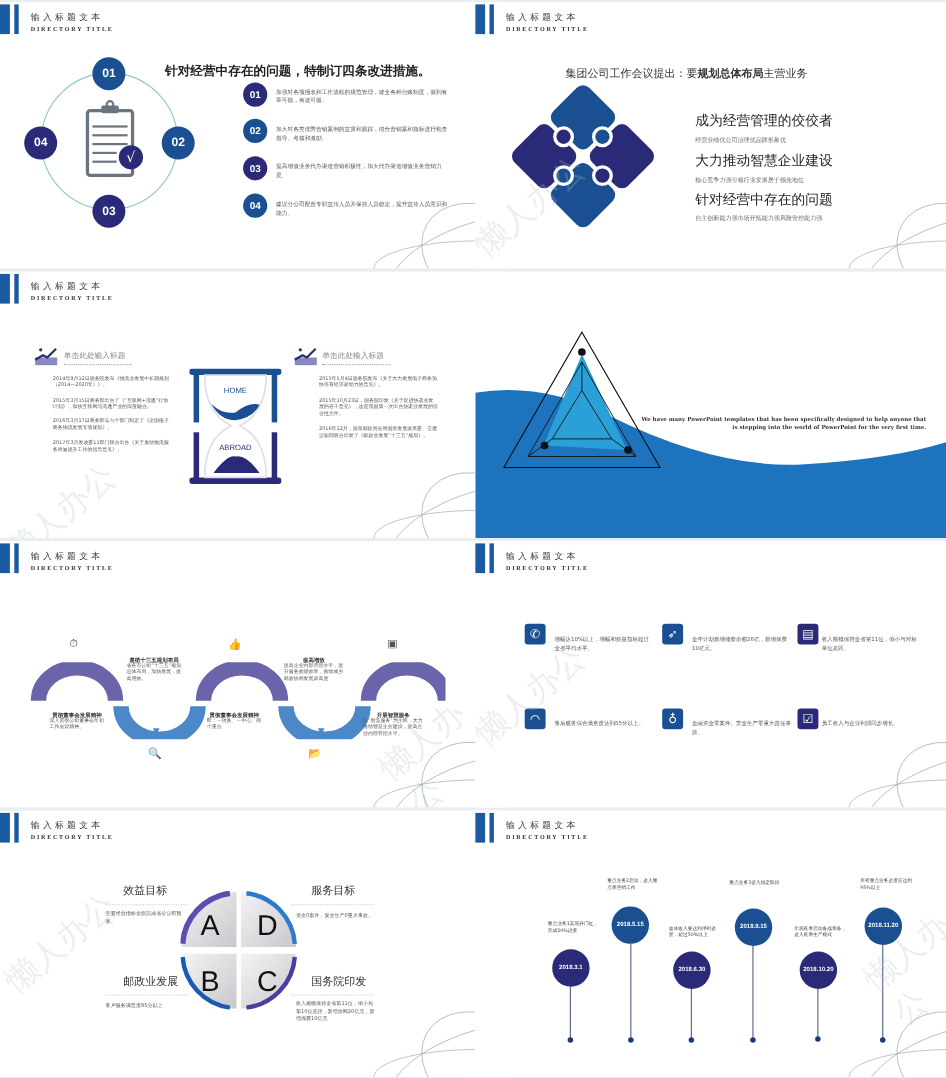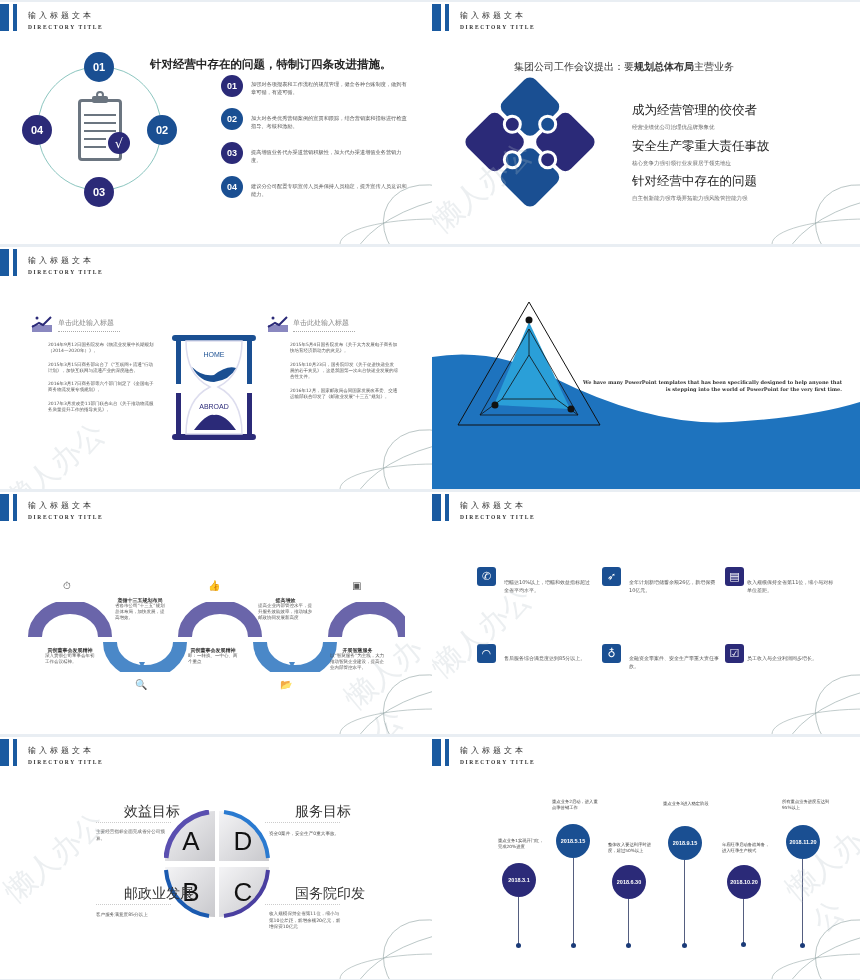--- a/index.html
+++ b/index.html
@@ -54,21 +54,21 @@
   .wave { position: absolute; left: 25px; top: 110px; width: 380px; height: 70px; }
   .s5-icon { position: absolute; font-size: 10px; color: #555; font-family: "DejaVu Sans", sans-serif; }
   .s5-t { position: absolute; font-size: 5px; font-weight: bold; color: #333; font-family: "DejaVu Sans", sans-serif; text-align: center; }
   .s5-p { position: absolute; font-size: 4.5px; line-height: 6px; color: #555; font-family: "DejaVu Sans", sans-serif; }
 
   
   .s6-ic { position: absolute; width: 19px; height: 19px; border-radius: 3px; color: #fff; font: 11px "DejaVu Sans", sans-serif; display: flex; align-items: center; justify-content: center; }
   .s6-txt { position: absolute; width: 90px; font-size: 5px; line-height: 7.5px; color: #555; font-family: "DejaVu Sans", sans-serif; }
 
   
-  .s7-h { position: absolute; font-size: 14px; color: #333; margin-left: 12px; }
+  .s7-h { position: absolute; font-size: 10px; color: #333; }
   .s7-line { position: absolute; height: 0; border-top: 1px dotted #ccc; width: 75px; }
   .s7-p { position: absolute; width: 72px; font-size: 4.6px; line-height: 6.5px; color: #555; font-family: "DejaVu Sans", sans-serif; }
   .quad { position: absolute; left: 164px; top: 73px; width: 106px; height: 108px; }
 
   
   .tl-c { position: absolute; width: 34px; height: 34px; border-radius: 50%; color: #fff; font: bold 5.5px "Liberation Sans", sans-serif; display: flex; align-items: center; justify-content: center; text-align: center; line-height: 8px; }
   .tl-l { position: absolute; width: 1px; background: #555e80; }
   .tl-d { position: absolute; width: 5px; height: 5px; border-radius: 50%; background: #1a3a78; }
   .tl-t { position: absolute; width: 48px; font-size: 4.3px; line-height: 6px; color: #444; font-family: "DejaVu Sans", sans-serif; }
 </style>
@@ -139,21 +139,21 @@
         <rect x="72" y="72" width="46" height="46" rx="8" fill="#1a4f92"></rect>
         <circle cx="70" cy="45" r="8" fill="#1a4f92" stroke="#fff" stroke-width="3"></circle>
         <circle cx="95" cy="70" r="8" fill="#2b2a78" stroke="#fff" stroke-width="3"></circle>
         <circle cx="70" cy="95" r="8" fill="#1a4f92" stroke="#fff" stroke-width="3"></circle>
         <circle cx="45" cy="70" r="8" fill="#2b2a78" stroke="#fff" stroke-width="3"></circle>
       </g>
     </svg>
 
     <div class="s2-t" style="top:100px;">成为经营管理的佼佼者</div>
     <div class="s2-s" style="top:122px;">经营业绩优公司治理优品牌形象优</div>
-    <div class="s2-t" style="top:136px;">安全生产零重大责任事故</div>
+    <div class="s2-t" style="top:136px;">大力推动智慧企业建设</div>
     <div class="s2-s" style="top:158px;">核心竞争力强引领行业发展居于领先地位</div>
     <div class="s2-t" style="top:171px;">针对经营中存在的问题</div>
     <div class="s2-s" style="top:193px;">自主创新能力强市场开拓能力强风险管控能力强</div>
 
     <div class="wm" style="left:-10px;top:165px;">懒人办公</div>
     <svg class="deco" viewBox="0 0 140 100">
       <g fill="none" stroke="#9aa" stroke-width="0.6">
         <ellipse cx="110" cy="95" rx="80" ry="35" transform="rotate(-20 110 95)"></ellipse>
         <ellipse cx="120" cy="90" rx="60" ry="45" transform="rotate(30 120 90)"></ellipse>
         <ellipse cx="115" cy="100" rx="95" ry="25"></ellipse>

